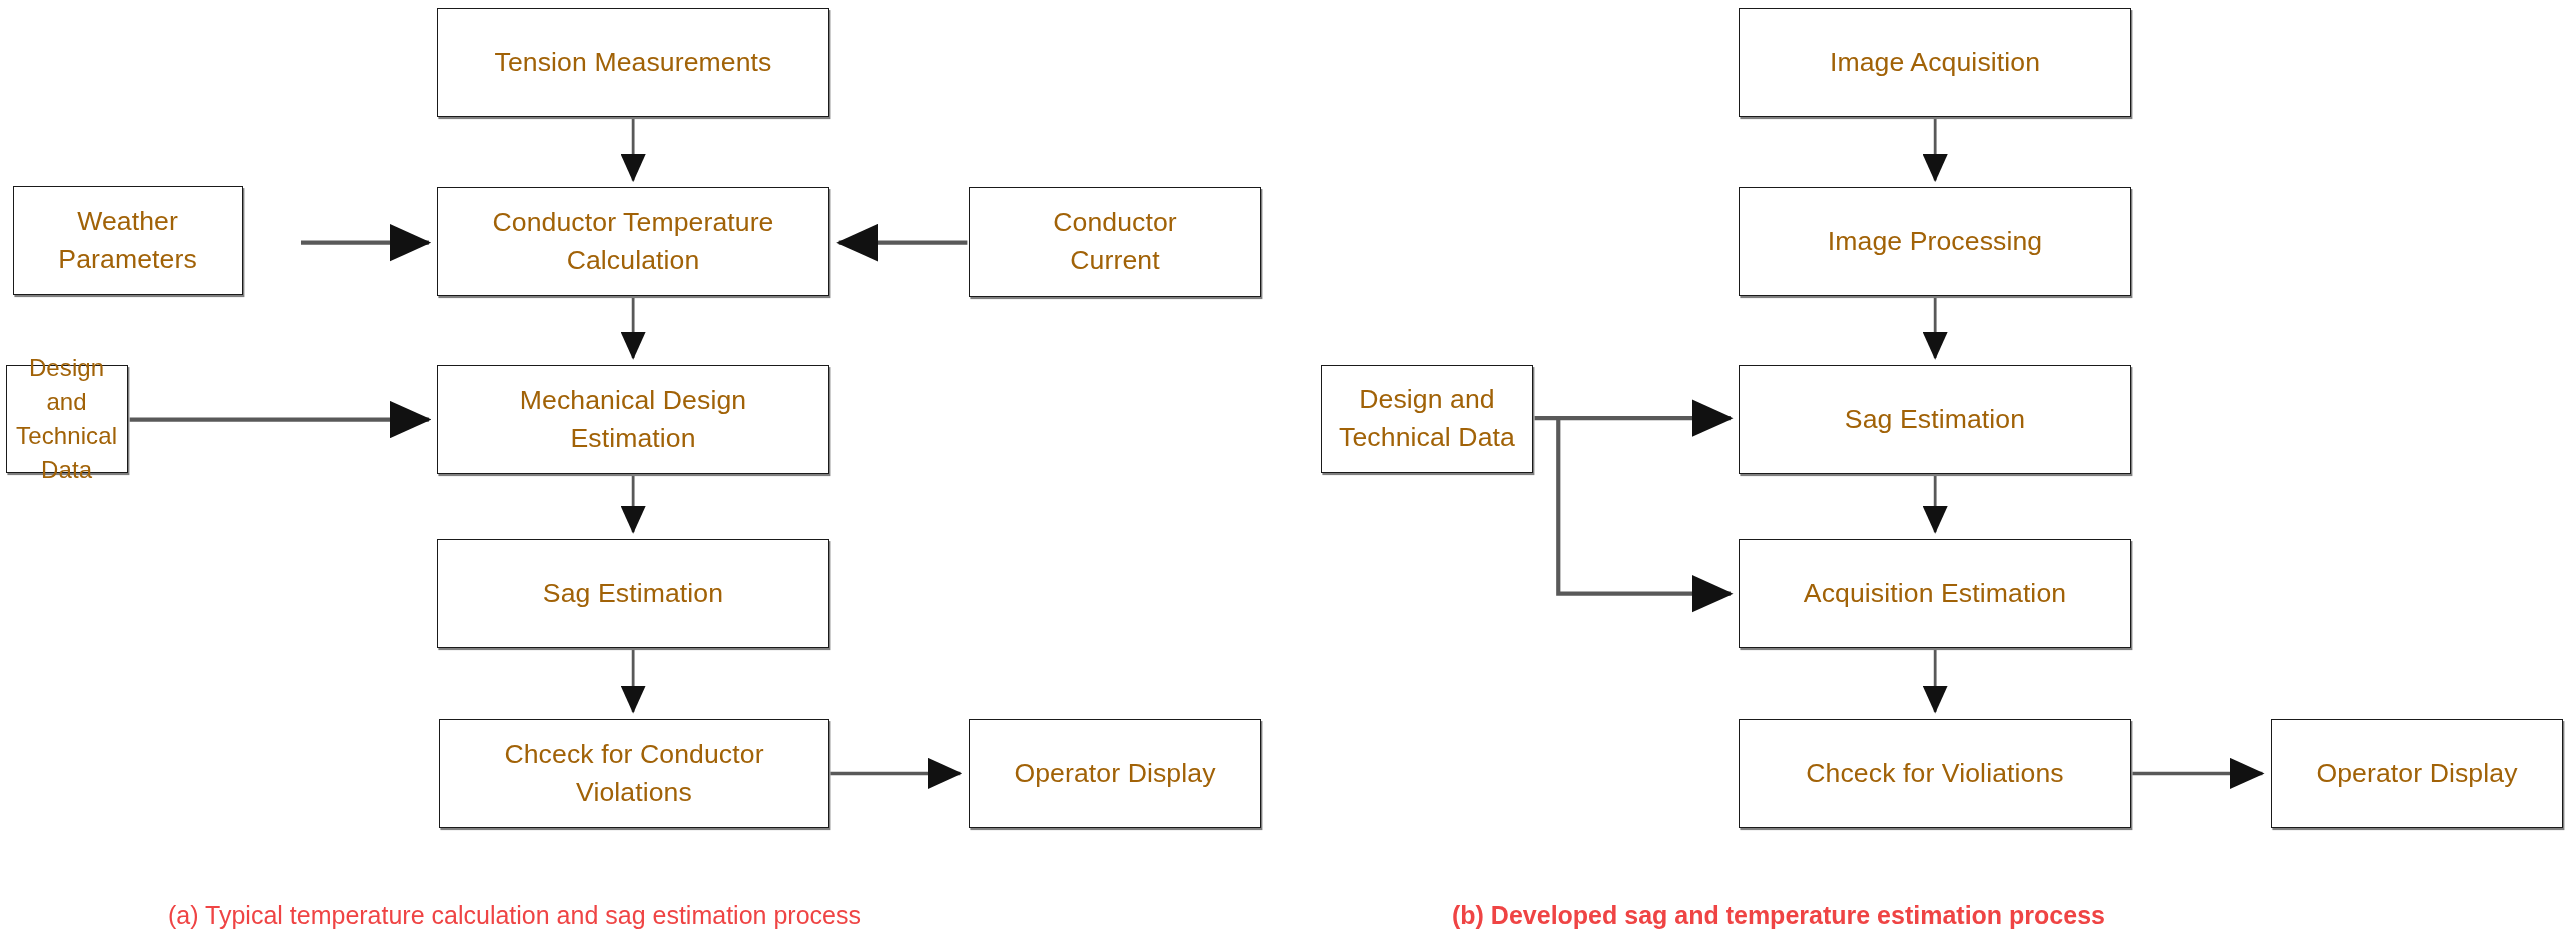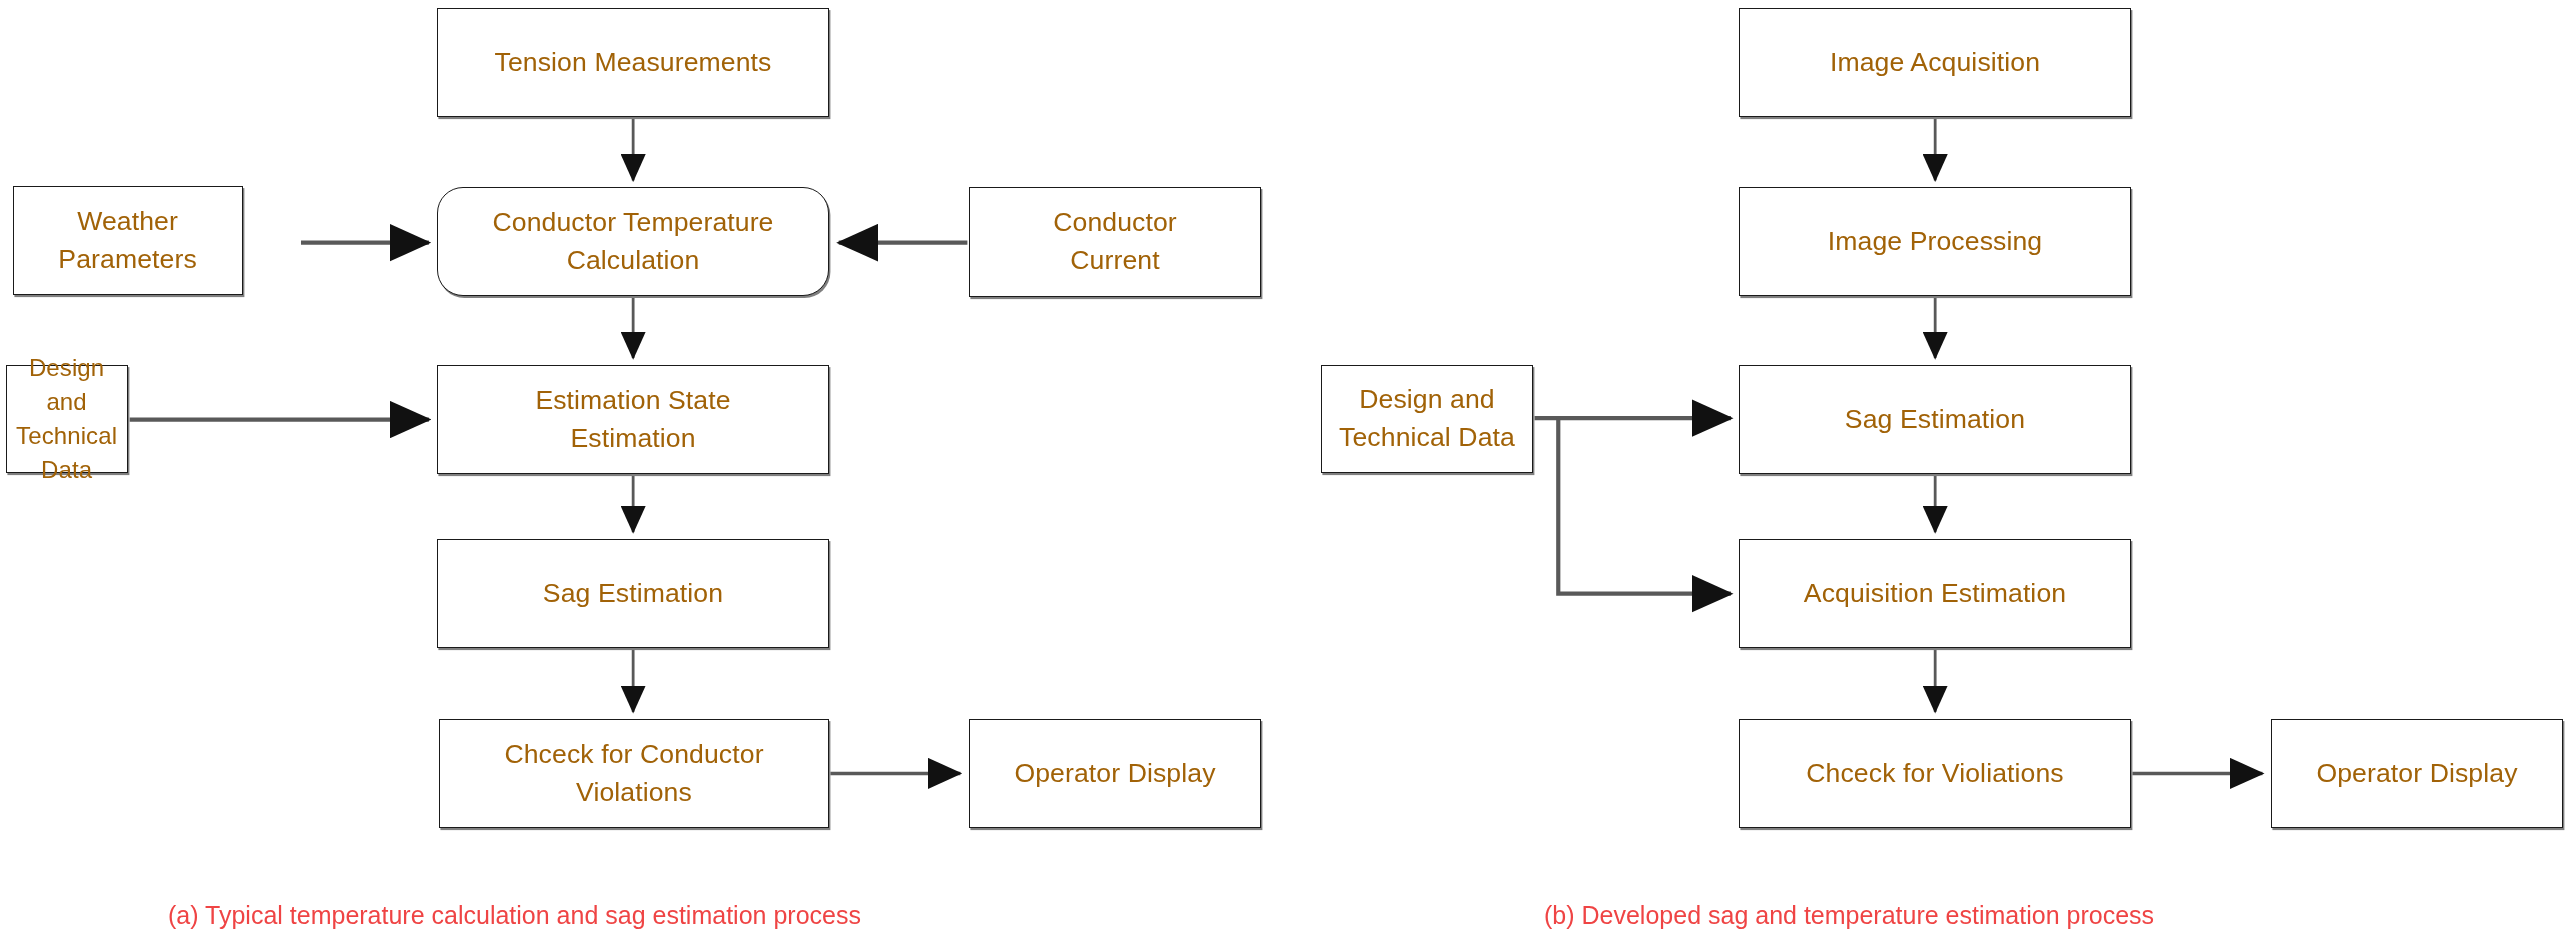--- a/index.html
+++ b/index.html
@@ -91,30 +91,30 @@
     <line x1="2767" y1="929" x2="2767" y2="1018" stroke="#595959" stroke-width="4" marker-end="url(#ah)"></line>
 
     <line x1="3049" y1="1106" x2="3235" y2="1106" stroke="#595959" stroke-width="5" marker-end="url(#ah)"></line>
   </svg>
 
   <div class="node" style="left:437px; top:8.4px; width:392px; height:109px;">Tension Measurements</div>
 
   <div class="node" style="left:12.6px; top:186px; width:230px; height:109px;">Weather
 Parameters</div>
 
-  <div class="node" style="left:437px; top:187px; width:392px; height:109px;border-radius:26px;">Conductor Temperature
+  <div class="node" style="left:437px; top:187px; width:392px; height:109px;">Conductor Temperature
 Calculation</div>
 
   <div class="node" style="left:969px; top:187px; width:292px; height:110px;">Conductor
 Current</div>
 
   <div class="node" style="left:5.6px; top:365px; width:122px; height:108px; font-size:24px;">Design and
 Technical Data</div>
 
-  <div class="node" style="left:437px; top:365px; width:392px; height:109px;">Estimation State
+  <div class="node" style="left:437px; top:365px; width:392px; height:109px;">Mechanical Design
 Estimation</div>
 
   <div class="node" style="left:437px; top:539px; width:392px; height:109px;">Sag Estimation</div>
 
   <div class="node" style="left:439px; top:719px; width:390px; height:109px;">Chceck for Conductor
 Violations</div>
 
   <div class="node" style="left:969px; top:719px; width:292px; height:109px;">Operator Display</div>
 
   <div class="caption" style="left:168px; top:901px;">(a) Typical temperature calculation and sag estimation process</div>
@@ -127,16 +127,16 @@
 Technical Data</div>
 
   <div class="node" style="left:1739px; top:365px; width:392px; height:109px;">Sag Estimation</div>
 
   <div class="node" style="left:1739px; top:539px; width:392px; height:109px;">Acquisition Estimation</div>
 
   <div class="node" style="left:1739px; top:719px; width:392px; height:109px;">Chceck for Violiations</div>
 
   <div class="node" style="left:2271px; top:719px; width:292px; height:109px;">Operator Display</div>
 
-  <div class="caption" style="left:1544px; top:901px;">(b) Developed sag and temperature estimation process</div>
+  <div class="caption" style="left:1452px; top:901px;font-weight:bold;">(b) Developed sag and temperature estimation process</div>
 
 </div>
 
 
 </body></html>

